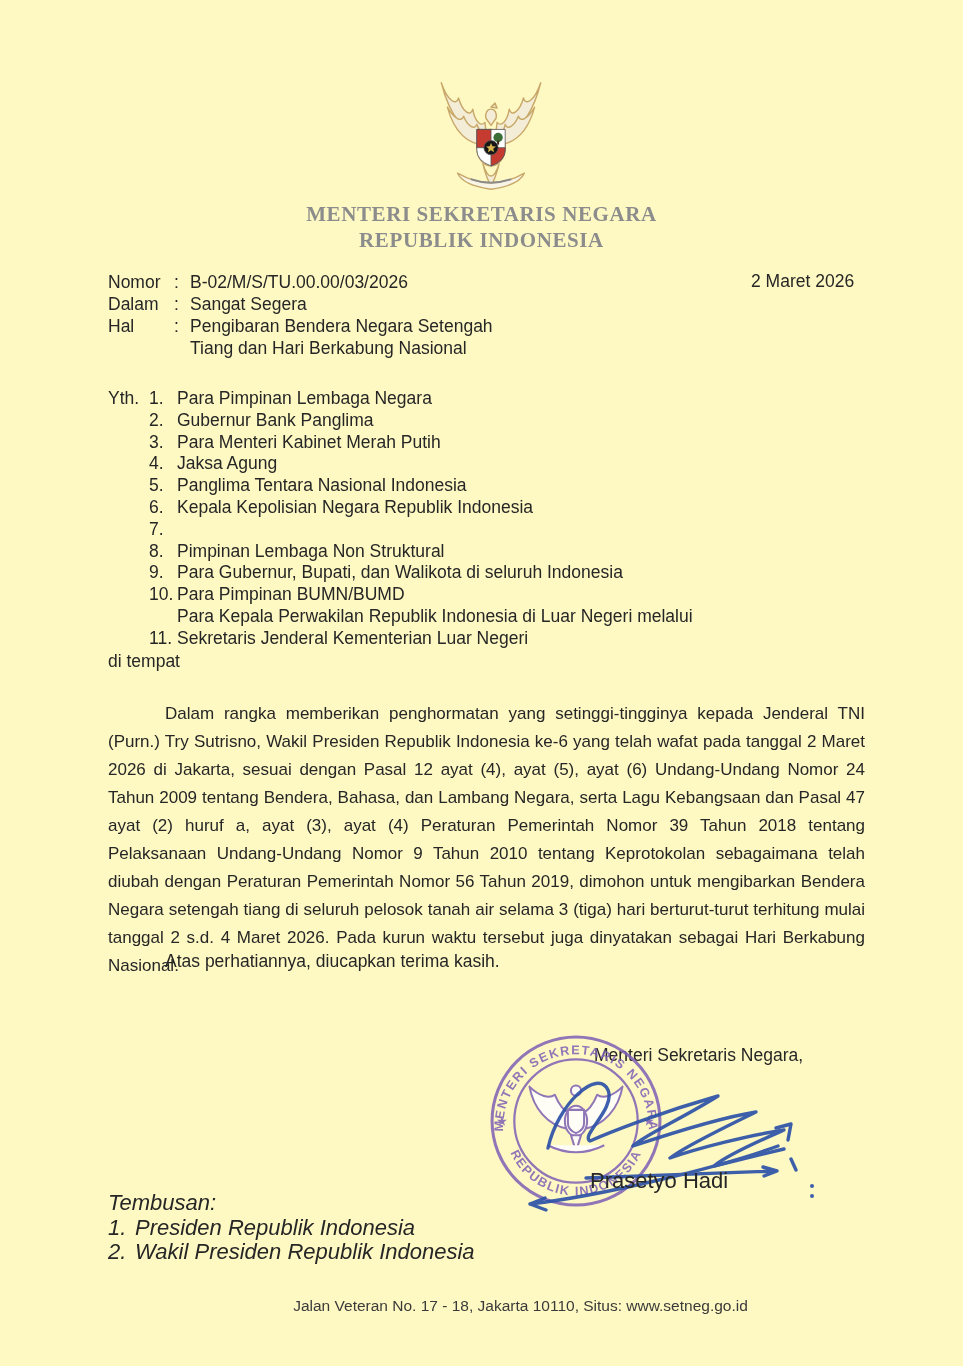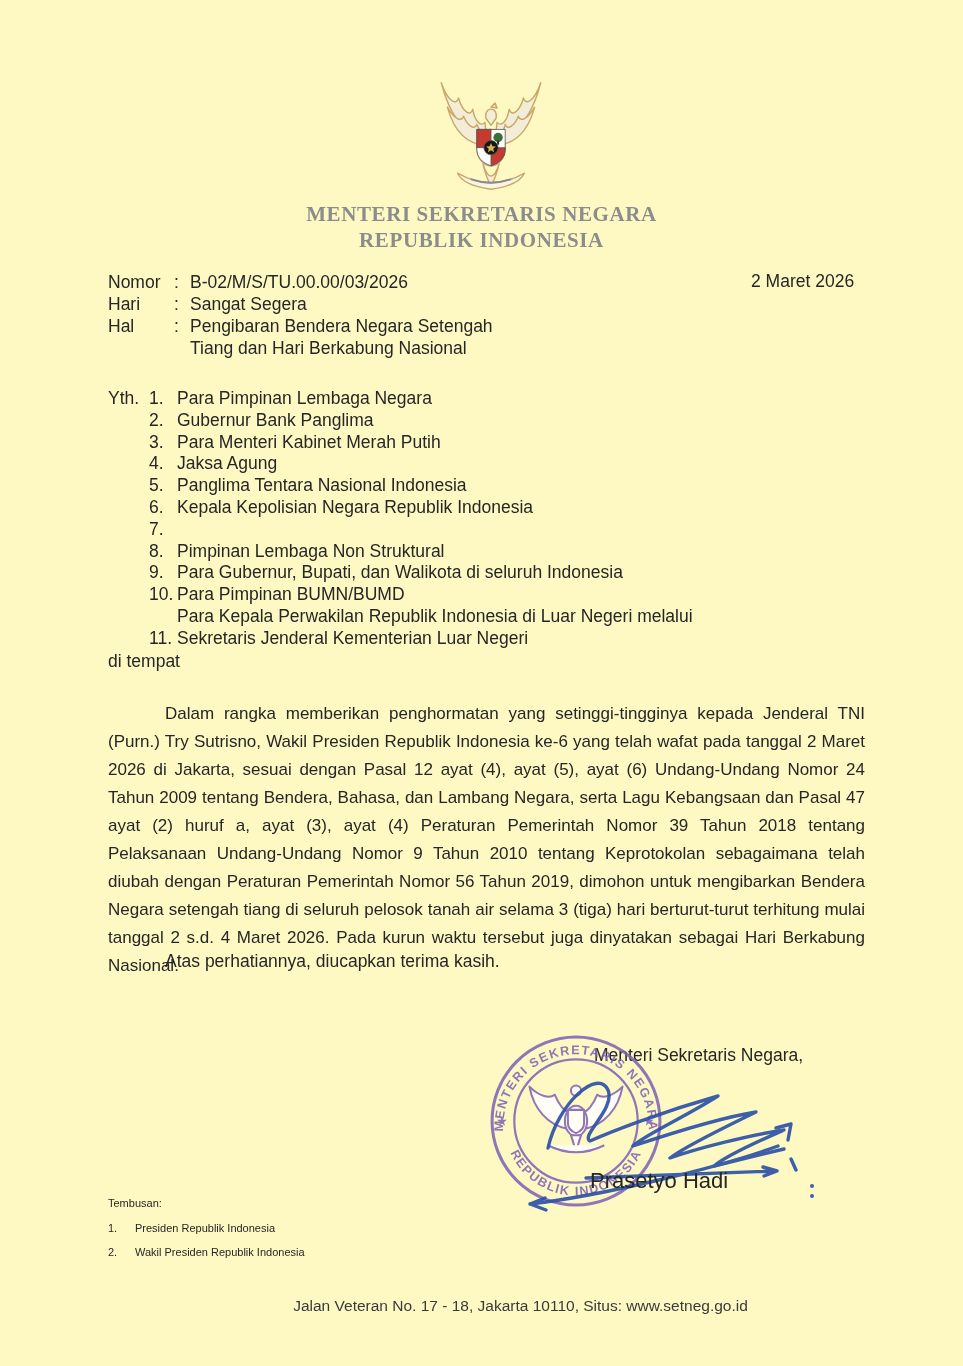--- a/index.html
+++ b/index.html
@@ -33,21 +33,21 @@
     position:absolute;left:108px;top:700px;width:757px;
     font-size:17px;line-height:28px;text-align:justify;text-indent:57px;
   }
   .closing-par{position:absolute;left:165px;top:951px;font-size:17.5px;}
   
   .sig-title{position:absolute;left:594px;top:1045px;font-size:17.5px;text-align:center;}
   .stamp{position:absolute;left:487px;top:1032px;width:178px;height:178px;opacity:0.85;}
   .sig-ink{position:absolute;left:478px;top:1028px;width:402px;height:192px;}
   .sig-name{position:absolute;left:590px;top:1168px;font-size:22px;}
   
-  .tembusan{position:absolute;left:108px;top:1191px;font-size:11px;line-height:24.5px;}
+  .tembusan{position:absolute;left:108px;top:1191px;font-size:22px;line-height:24.5px;font-style:italic;}
   .tmb-row{display:flex;}
   .tmb-num{width:27px;flex:none;}
   
   .footer{
     position:absolute;left:0;top:1297px;width:963px;text-align:center;
     font-size:15.5px;color:#3a3a3a;padding-left:39px;
   }
 </style>
 </head>
 <body>
@@ -91,21 +91,21 @@
     <div>REPUBLIK INDONESIA</div>
   </div>
 
   <div class="meta">
     <div class="meta-row">
       <span class="meta-label">Nomor</span>
       <span class="meta-sep">:</span>
       <span>B-02/M/S/TU.00.00/03/2026</span>
     </div>
     <div class="meta-row">
-      <span class="meta-label">Hari</span>
+      <span class="meta-label">Dalam</span>
       <span class="meta-sep">:</span>
       <span>Sangat Segera</span>
     </div>
     <div class="meta-row">
       <span class="meta-label">Hal</span>
       <span class="meta-sep">:</span>
       <span>
         <span style="display:block">Pengibaran Bendera Negara Setengah</span>
         <span style="display:block">Tiang dan Hari Berkabung Nasional</span>
       </span>

